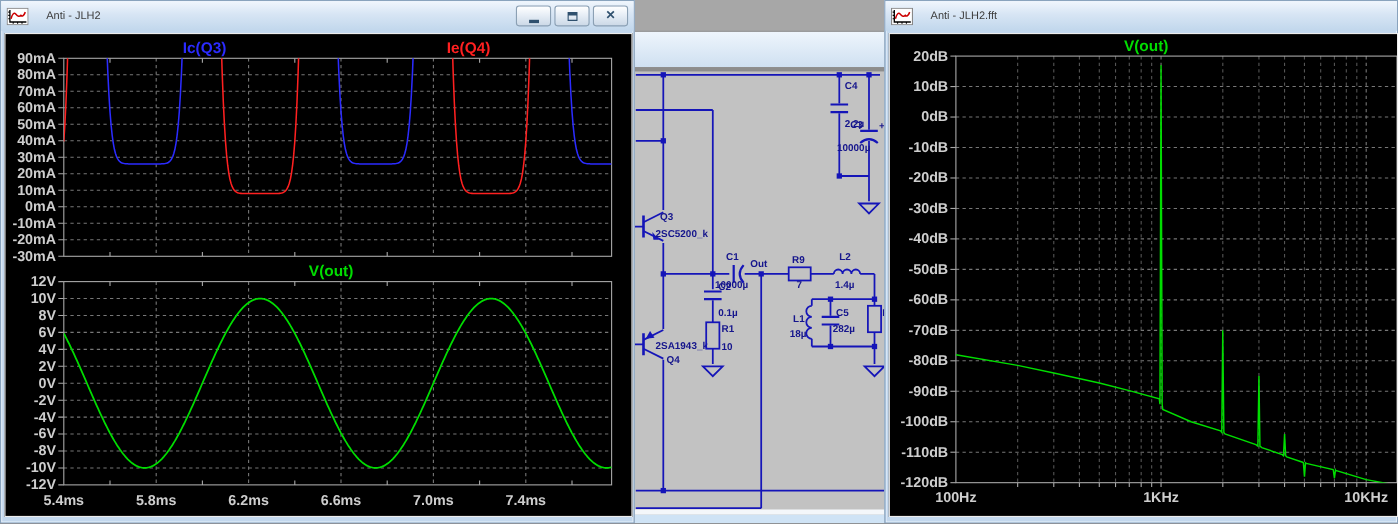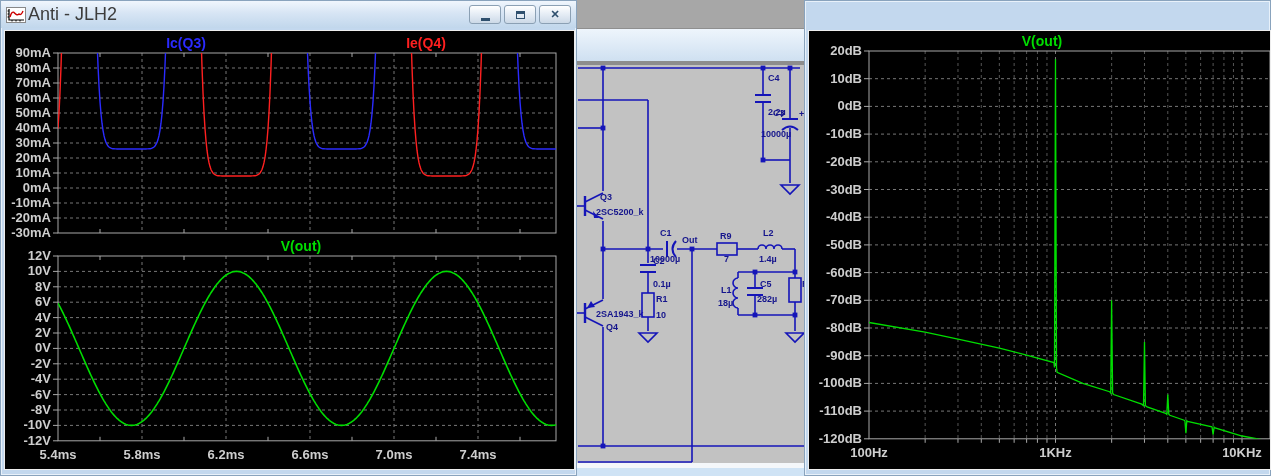--- a/index.html
+++ b/index.html
@@ -2,21 +2,21 @@
 <html><head>
 <meta charset="utf-8">
 <style>
   html,body{margin:0;padding:0;background:#777;}
   #stage{position:relative;width:1271px;height:476px;overflow:hidden;
          font-family:"Liberation Sans",sans-serif;background:#9a9a9a;}
   .win{position:absolute;background:#c3d8ee;border:1px solid #89a3bd;
        box-shadow:inset 0 0 0 1px #e8f1fa;box-sizing:border-box;}
   .titlebar{height:27px;display:flex;align-items:center;padding:0 5px;
        background:linear-gradient(#f0f6fd,#d7e5f4 45%,#c1d7ec);}
-  .title{font-size:18px;color:#3c3c3c;margin-left:2px;white-space:nowrap;}
+  .title{font-size:10px;color:#3c3c3c;margin-left:16px;white-space:nowrap;}
   .tb-icon{width:20px;height:16px;flex:0 0 auto;}
   .tb-buttons{margin-left:auto;display:flex;}
   .wbtn{width:32px;height:19px;margin-left:3px;border:1px solid #8ba0b4;border-radius:3px;
         background:linear-gradient(#ffffff,#e7eef6 45%,#ccd9e7);
         display:flex;align-items:center;justify-content:center;box-sizing:border-box;}
   .glyph-min{width:9px;height:3px;background:#2f506e;margin-top:9px;}
   .glyph-restore{width:9px;height:8px;border:1px solid #2f506e;border-top:3px solid #2f506e;box-sizing:border-box;}
   .glyph-close{font-size:11px;font-weight:bold;color:#2f506e;line-height:1;}
   .client{position:absolute;background:#000;border:1px solid #ededed;box-sizing:content-box;}
   svg text{font-family:"Liberation Sans",sans-serif;}
@@ -315,20 +315,29 @@
           <g>
             <text x="181" y="17" fill="#2b2bff" text-anchor="middle" font-size="14" font-weight="bold">Ic(Q3)</text>
             <text x="421" y="17" fill="#ff2020" text-anchor="middle" font-size="14" font-weight="bold">Ie(Q4)</text>
             <text x="296" y="220" fill="#00dd00" text-anchor="middle" font-size="14" font-weight="bold">V(out)</text>
           </g>
         </svg>
     </div>
   </div>
 
   <div class="win" style="left:804px;top:0;width:467px;height:476px;">
+    <div class="titlebar">
+      <svg class="tb-icon" viewBox="0 0 20 16">
+        <rect x="0.5" y="0.5" width="19" height="15" fill="#ffffff" stroke="#888888"></rect>
+        <path d="M3 2 V13 H18" stroke="#000" stroke-width="1.2" fill="none"></path>
+        <path d="M1.5 4 H3 M1.5 7 H3 M1.5 10 H3 M6 13 V14.5 M10 13 V14.5 M14 13 V14.5" stroke="#000" stroke-width="1" fill="none"></path>
+        <path d="M4 10 Q6 3 8.5 6 T13 7 Q15 9 17 4" stroke="#cc0000" stroke-width="1.4" fill="none"></path>
+      </svg>
+      <span class="title">Anti - JLH2.fft</span>
+    </div>
     <div class="client" style="left:3px;top:29px;width:461px;height:438px;">
       <svg id="right-svg" width="461" height="438">
           <g>
             <line x1="55" y1="20" x2="60" y2="20" stroke="#a8a8a8"></line>
             <text x="53" y="24" fill="#cecece" text-anchor="end" font-size="13" font-weight="bold">20dB</text>
             <line x1="60" y1="47.7" x2="461" y2="47.7" stroke="#777777" stroke-dasharray="3,3"></line>
             <line x1="55" y1="47.7" x2="60" y2="47.7" stroke="#a8a8a8"></line>
             <text x="53" y="51.7" fill="#cecece" text-anchor="end" font-size="13" font-weight="bold">10dB</text>
             <line x1="60" y1="75.4" x2="461" y2="75.4" stroke="#777777" stroke-dasharray="3,3"></line>
             <line x1="55" y1="75.4" x2="60" y2="75.4" stroke="#a8a8a8"></line>

